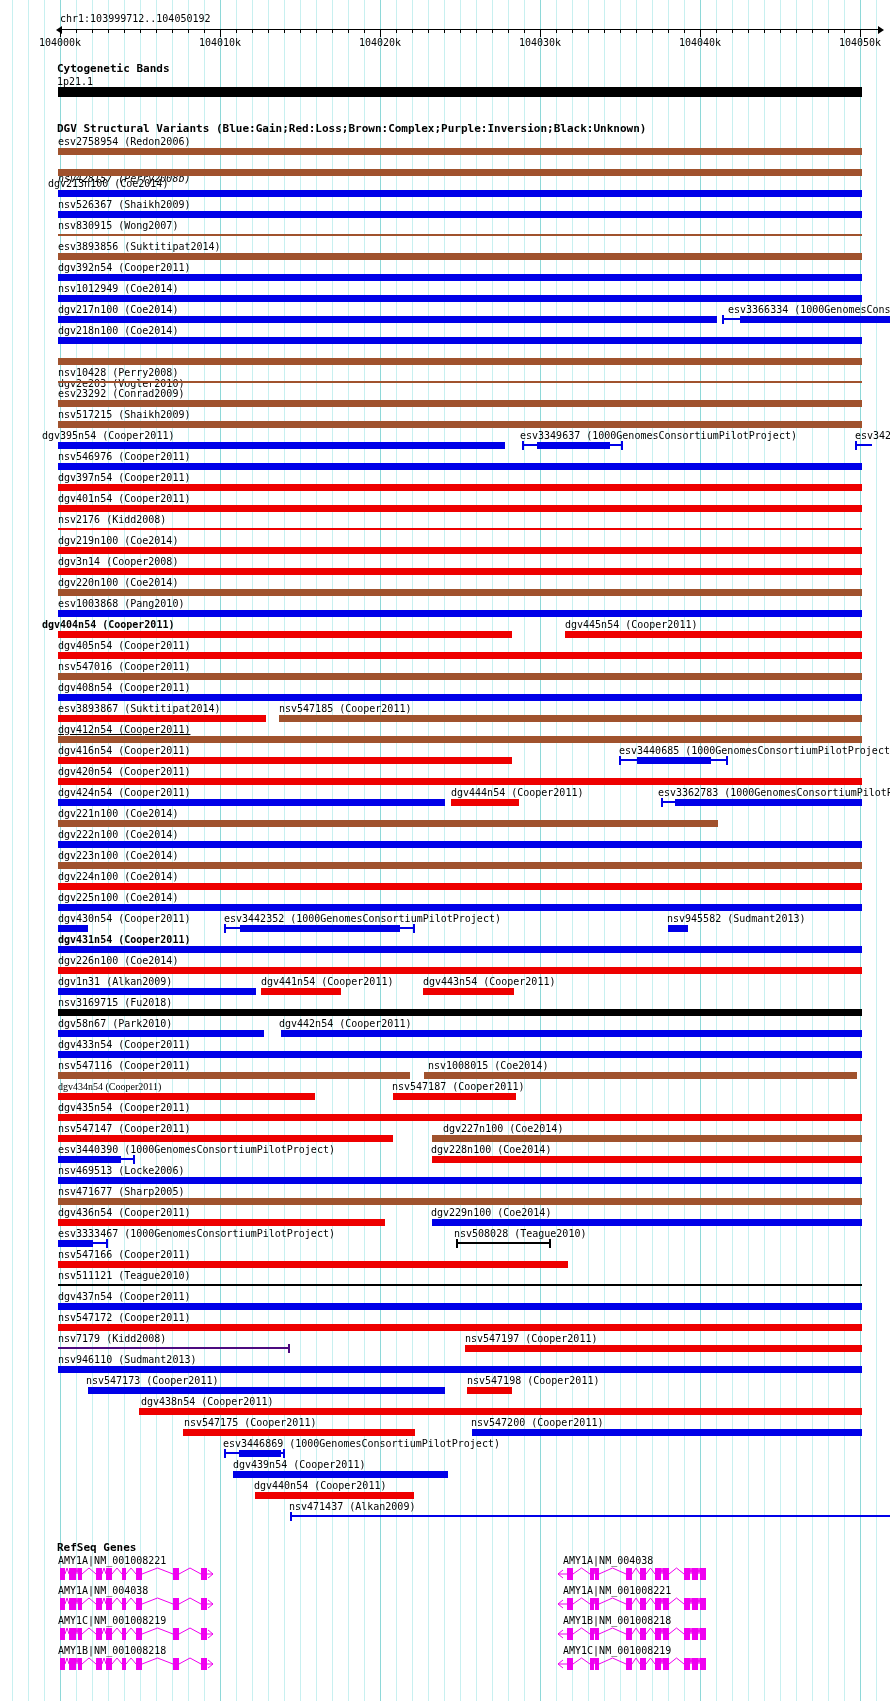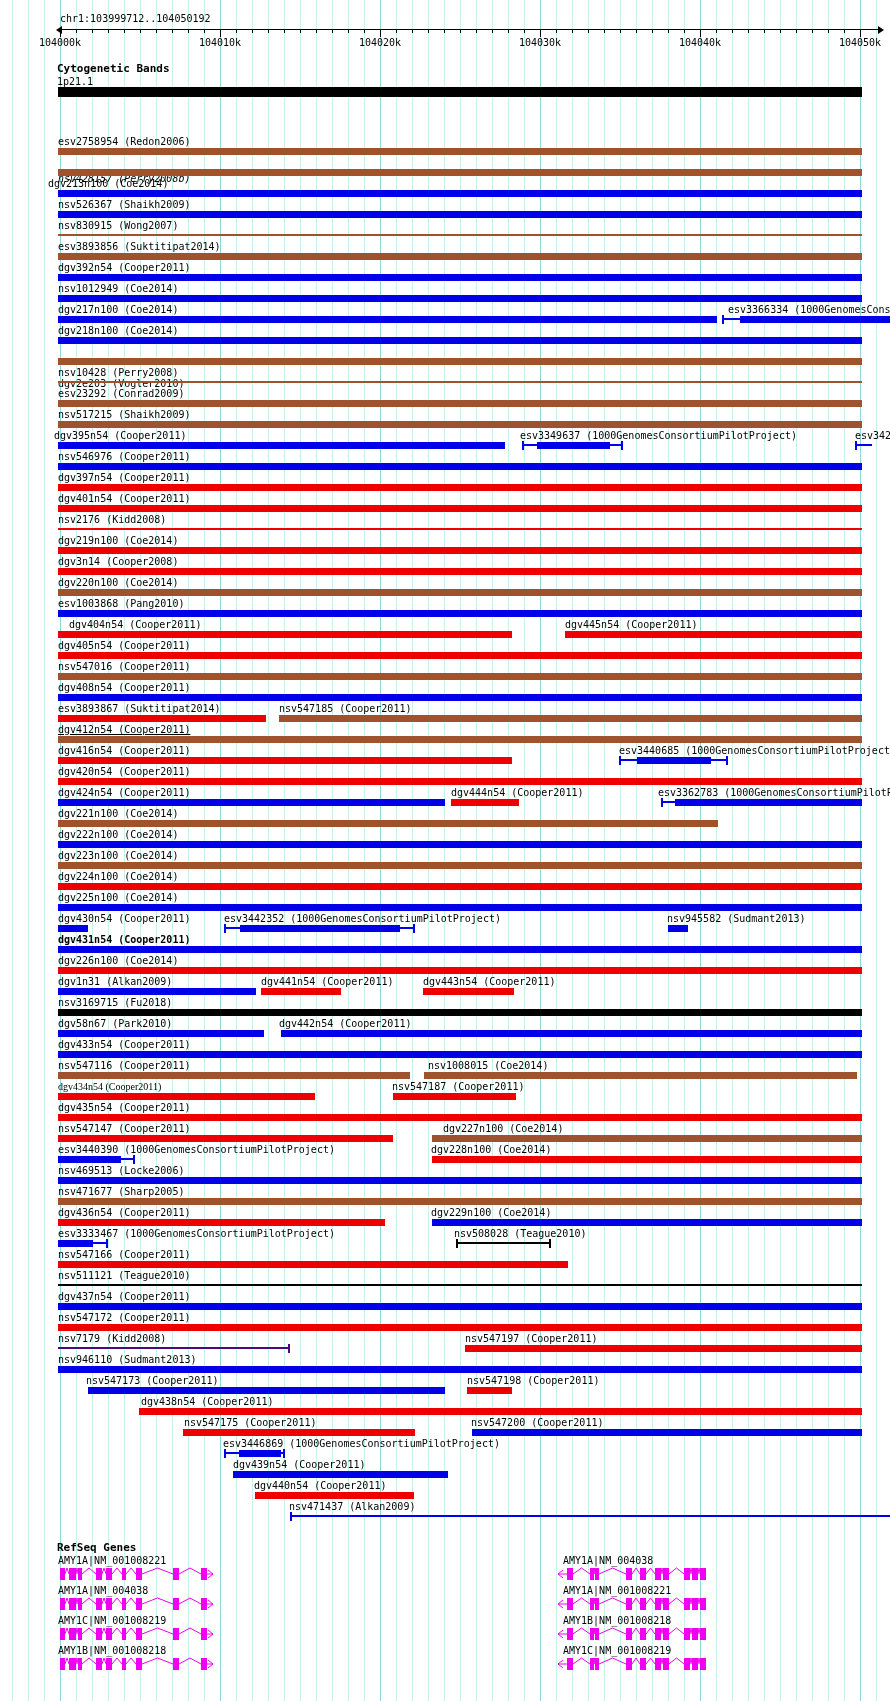--- a/index.html
+++ b/index.html
@@ -149,20 +149,21 @@
       <div class="abs" style="left: 860px; top: 29px; width: 1px; height: 8px; background: rgb(0, 0, 0);"></div>
       <div class="ticklbl" style="left: 837px; top: 37px;">104050k</div>
     </div>
 
   <div class="hdr" style="left:57px;top:63px;">Cytogenetic Bands</div>
   <div class="lbl" style="left:57px;top:76px;">1p21.1</div>
   <div id="cytoband">
       <div class="abs" style="left: 58px; top: 87px; width: 804px; height: 10px; background: rgb(0, 0, 0);"></div>
     </div>
 
+  <div class="hdr" style="left:57px;top:123px;">DGV Structural Variants (Blue:Gain;Red:Loss;Brown:Complex;Purple:Inversion;Black:Unknown)</div>
   <div id="variant-rows">
       <div class="lbl" style="left: 58px; top: 136px;">esv2758954 (Redon2006)</div>
       <div class="abs" style="left: 58px; top: 148px; width: 804px; height: 7px; background: rgb(160, 82, 45);"></div>
       <div class="lbl" style="left: 58px; top: 173px; font-style: italic;">nsv428157 (Perry2008b)</div>
       <div class="abs" style="left: 58px; top: 169px; width: 804px; height: 7px; background: rgb(160, 82, 45);"></div>
       <div class="lbl" style="left: 48px; top: 178px;">dgv213n100 (Coe2014)</div>
       <div class="abs" style="left: 58px; top: 190px; width: 804px; height: 7px; background: rgb(0, 0, 232);"></div>
       <div class="lbl" style="left: 58px; top: 199px;">nsv526367 (Shaikh2009)</div>
       <div class="abs" style="left: 58px; top: 211px; width: 804px; height: 7px; background: rgb(0, 0, 232);"></div>
       <div class="lbl" style="left: 58px; top: 220px;">nsv830915 (Wong2007)</div>
@@ -182,21 +183,21 @@
       <div class="lbl" style="left: 58px; top: 325px;">dgv218n100 (Coe2014)</div>
       <div class="abs" style="left: 58px; top: 337px; width: 804px; height: 7px; background: rgb(0, 0, 232);"></div>
       <div class="lbl" style="left: 58px; top: 346px; margin-top: 32px;">dgv2e203 (Vogler2010)</div>
       <div class="abs" style="left: 58px; top: 358px; width: 804px; height: 7px; background: rgb(160, 82, 45);"></div>
       <div class="lbl" style="left: 58px; top: 367px;">nsv10428 (Perry2008)</div>
       <div class="abs" style="left: 58px; top: 381px; width: 804px; height: 2px; background: rgb(160, 82, 45);"></div>
       <div class="lbl" style="left: 58px; top: 388px;">esv23292 (Conrad2009)</div>
       <div class="abs" style="left: 58px; top: 400px; width: 804px; height: 7px; background: rgb(160, 82, 45);"></div>
       <div class="lbl" style="left: 58px; top: 409px;">nsv517215 (Shaikh2009)</div>
       <div class="abs" style="left: 58px; top: 421px; width: 804px; height: 7px; background: rgb(160, 82, 45);"></div>
-      <div class="lbl" style="left: 54px; top: 430px;">dgv395n54 (Cooper2011)</div>
+      <div class="lbl" style="left: 42px; top: 430px;">dgv395n54 (Cooper2011)</div>
       <div class="abs" style="left: 58px; top: 442px; width: 447px; height: 7px; background: rgb(0, 0, 232);"></div>
       <div class="lbl" style="left: 520px; top: 430px;">esv3349637 (1000GenomesConsortiumPilotProject)</div>
       <div class="abs" style="left: 522px; top: 444px; width: 100px; height: 2px; background: rgb(0, 0, 232);"></div>
       <div class="abs" style="left: 537px; top: 442px; width: 73px; height: 7px; background: rgb(0, 0, 232);"></div>
       <div class="abs" style="left: 522px; top: 441px; width: 2px; height: 9px; background: rgb(0, 0, 232);"></div>
       <div class="abs" style="left: 621px; top: 441px; width: 2px; height: 9px; background: rgb(0, 0, 232);"></div>
       <div class="lbl" style="left: 855px; top: 430px;">esv342</div>
       <div class="abs" style="left: 855px; top: 444px; width: 17px; height: 2px; background: rgb(0, 0, 232);"></div>
       <div class="abs" style="left: 855px; top: 441px; width: 2px; height: 9px; background: rgb(0, 0, 232);"></div>
       <div class="lbl" style="left: 58px; top: 451px;">nsv546976 (Cooper2011)</div>
@@ -208,21 +209,21 @@
       <div class="lbl" style="left: 58px; top: 514px;">nsv2176 (Kidd2008)</div>
       <div class="abs" style="left: 58px; top: 528px; width: 804px; height: 2px; background: rgb(238, 0, 0);"></div>
       <div class="lbl" style="left: 58px; top: 535px;">dgv219n100 (Coe2014)</div>
       <div class="abs" style="left: 58px; top: 547px; width: 804px; height: 7px; background: rgb(238, 0, 0);"></div>
       <div class="lbl" style="left: 58px; top: 556px;">dgv3n14 (Cooper2008)</div>
       <div class="abs" style="left: 58px; top: 568px; width: 804px; height: 7px; background: rgb(238, 0, 0);"></div>
       <div class="lbl" style="left: 58px; top: 577px;">dgv220n100 (Coe2014)</div>
       <div class="abs" style="left: 58px; top: 589px; width: 804px; height: 7px; background: rgb(160, 82, 45);"></div>
       <div class="lbl" style="left: 58px; top: 598px;">esv1003868 (Pang2010)</div>
       <div class="abs" style="left: 58px; top: 610px; width: 804px; height: 7px; background: rgb(0, 0, 232);"></div>
-      <div class="lbl" style="left: 69px; top: 619px;">dgv404n54 (Cooper2011)</div>
+      <div class="lbl" style="left: 42px; top: 619px; font-weight: bold;">dgv404n54 (Cooper2011)</div>
       <div class="abs" style="left: 58px; top: 631px; width: 454px; height: 7px; background: rgb(238, 0, 0);"></div>
       <div class="lbl" style="left: 565px; top: 619px;">dgv445n54 (Cooper2011)</div>
       <div class="abs" style="left: 565px; top: 631px; width: 297px; height: 7px; background: rgb(238, 0, 0);"></div>
       <div class="lbl" style="left: 58px; top: 640px;">dgv405n54 (Cooper2011)</div>
       <div class="abs" style="left: 58px; top: 652px; width: 804px; height: 7px; background: rgb(238, 0, 0);"></div>
       <div class="lbl" style="left: 58px; top: 661px;">nsv547016 (Cooper2011)</div>
       <div class="abs" style="left: 58px; top: 673px; width: 804px; height: 7px; background: rgb(160, 82, 45);"></div>
       <div class="lbl" style="left: 58px; top: 682px;">dgv408n54 (Cooper2011)</div>
       <div class="abs" style="left: 58px; top: 694px; width: 804px; height: 7px; background: rgb(0, 0, 232);"></div>
       <div class="lbl" style="left: 58px; top: 703px;">esv3893867 (Suktitipat2014)</div>

